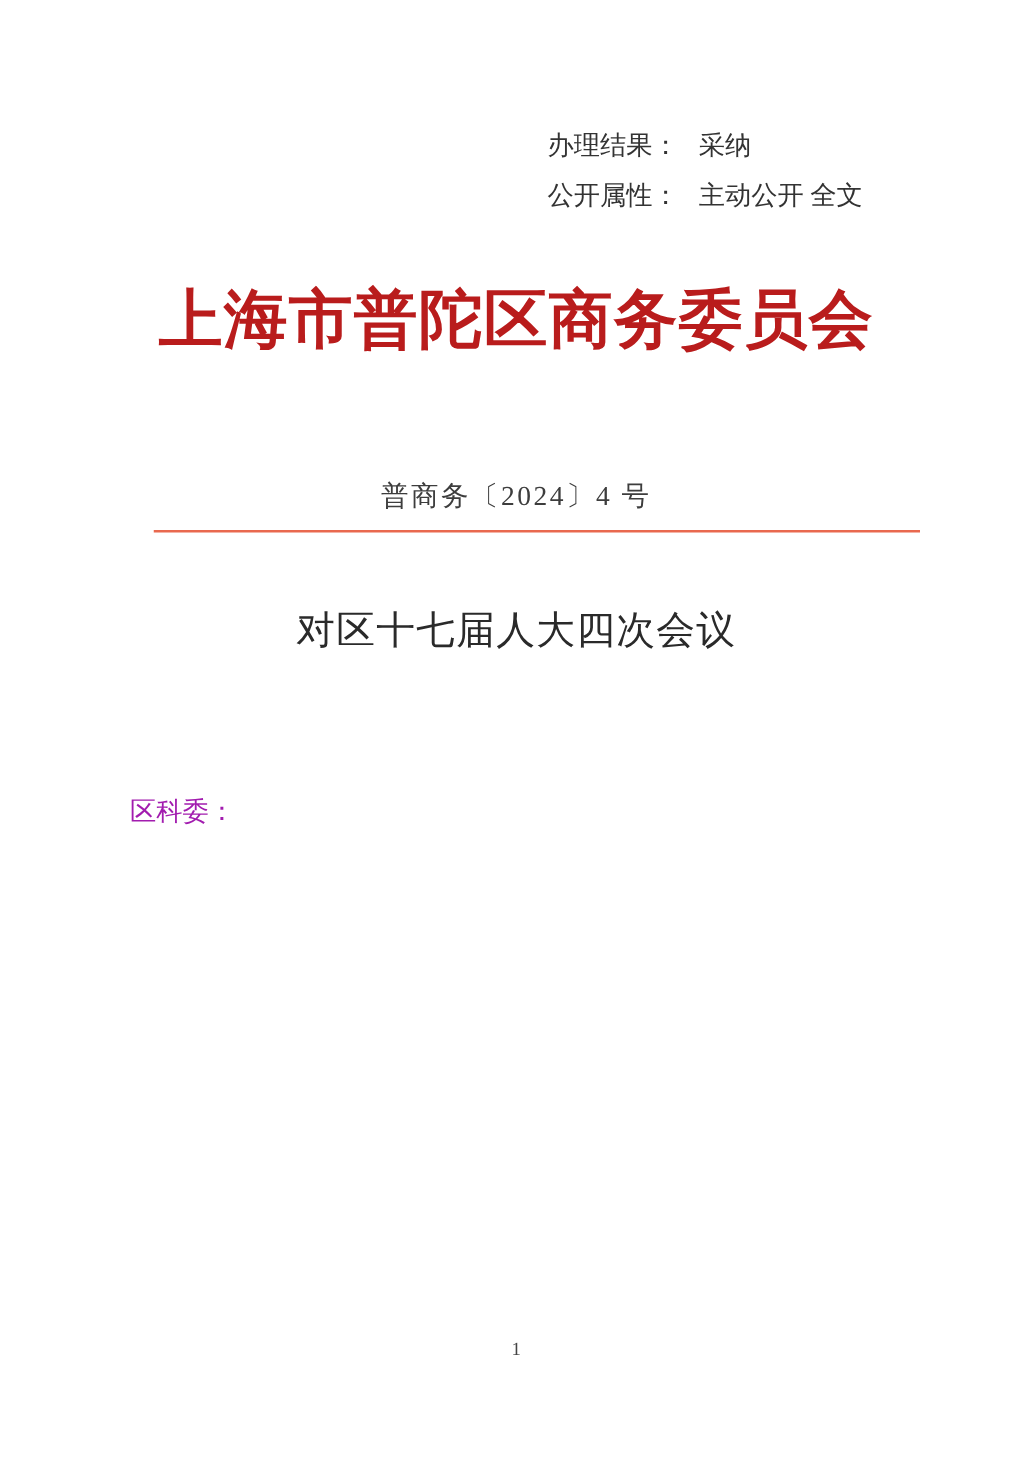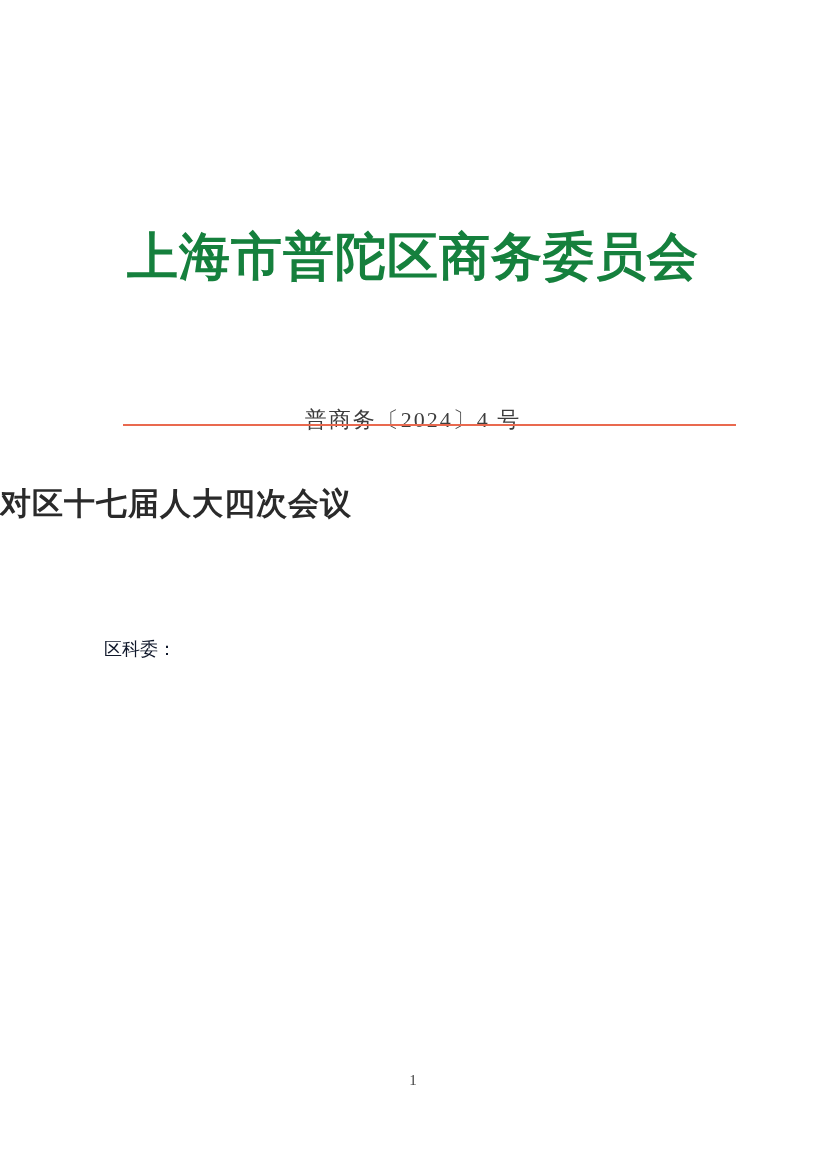--- a/index.html
+++ b/index.html
@@ -38,70 +38,69 @@
   .agency-title {
     position: absolute;
     top: 226px;
     left: 0;
     width: 100%;
     text-align: center;
     font-size: 51px;
     font-weight: bold;
     line-height: 62px;
     letter-spacing: 1px;
-    color: #15803d;
+    color: #b91c1c;
     white-space: nowrap;
   }
 
   .doc-number {
     position: absolute;
     top: 382px;
     left: 0;
     width: 100%;
     text-align: center;
     font-size: 22px;
     line-height: 30px;
     color: #3d3d3d;
     letter-spacing: 2px;
     white-space: nowrap;
-    margin-top: 23px;
   }
 
   .masthead-divider {
     position: absolute;
     top: 424px;
     left: 123px;
     width: 613px;
     height: 2px;
     background: #e9694f;
   }
 
   
   .doc-title {
     position: absolute;
     top: 477px;
     left: 0;
     width: 100%;
-    text-align: left;
+    text-align: center;
     font-size: 31px;
-    font-weight: bold;
+    font-weight: normal;
     line-height: 54px;
     color: #2a2a2a;
     letter-spacing: 1px;
   }
 
   
   .body-text {
     position: absolute;
     top: 630px;
     left: 104px;
     width: 620px;
-    font-size: 18px;
+    font-size: 21px;
     line-height: 39px;
-    color: #0f172a;
+    color: #a21caf;
     text-align: justify;
   }
   .body-text p {
     margin: 0;
     text-indent: 2em;
   }
   .body-text .salutation {
     text-indent: 0;
   }
 
@@ -113,20 +112,30 @@
     text-align: center;
     font-size: 15px;
     color: #444444;
   }
 </style>
 </head>
 <body>
 
 <div class="page">
 
+  <div class="header-fields">
+    <div class="header-field">
+      <span class="field-label">办理结果：</span>
+      <span class="field-value">采纳</span>
+    </div>
+    <div class="header-field">
+      <span class="field-label">公开属性：</span>
+      <span class="field-value">主动公开 全文</span>
+    </div>
+  </div>
 
   <div class="agency-title">上海市普陀区商务委员会</div>
 
   <div class="doc-number">普商务〔2024〕4 号</div>
 
   <div class="masthead-divider"></div>
 
   <div class="doc-title">
     <div>对区十七届人大四次会议</div>
   </div>

